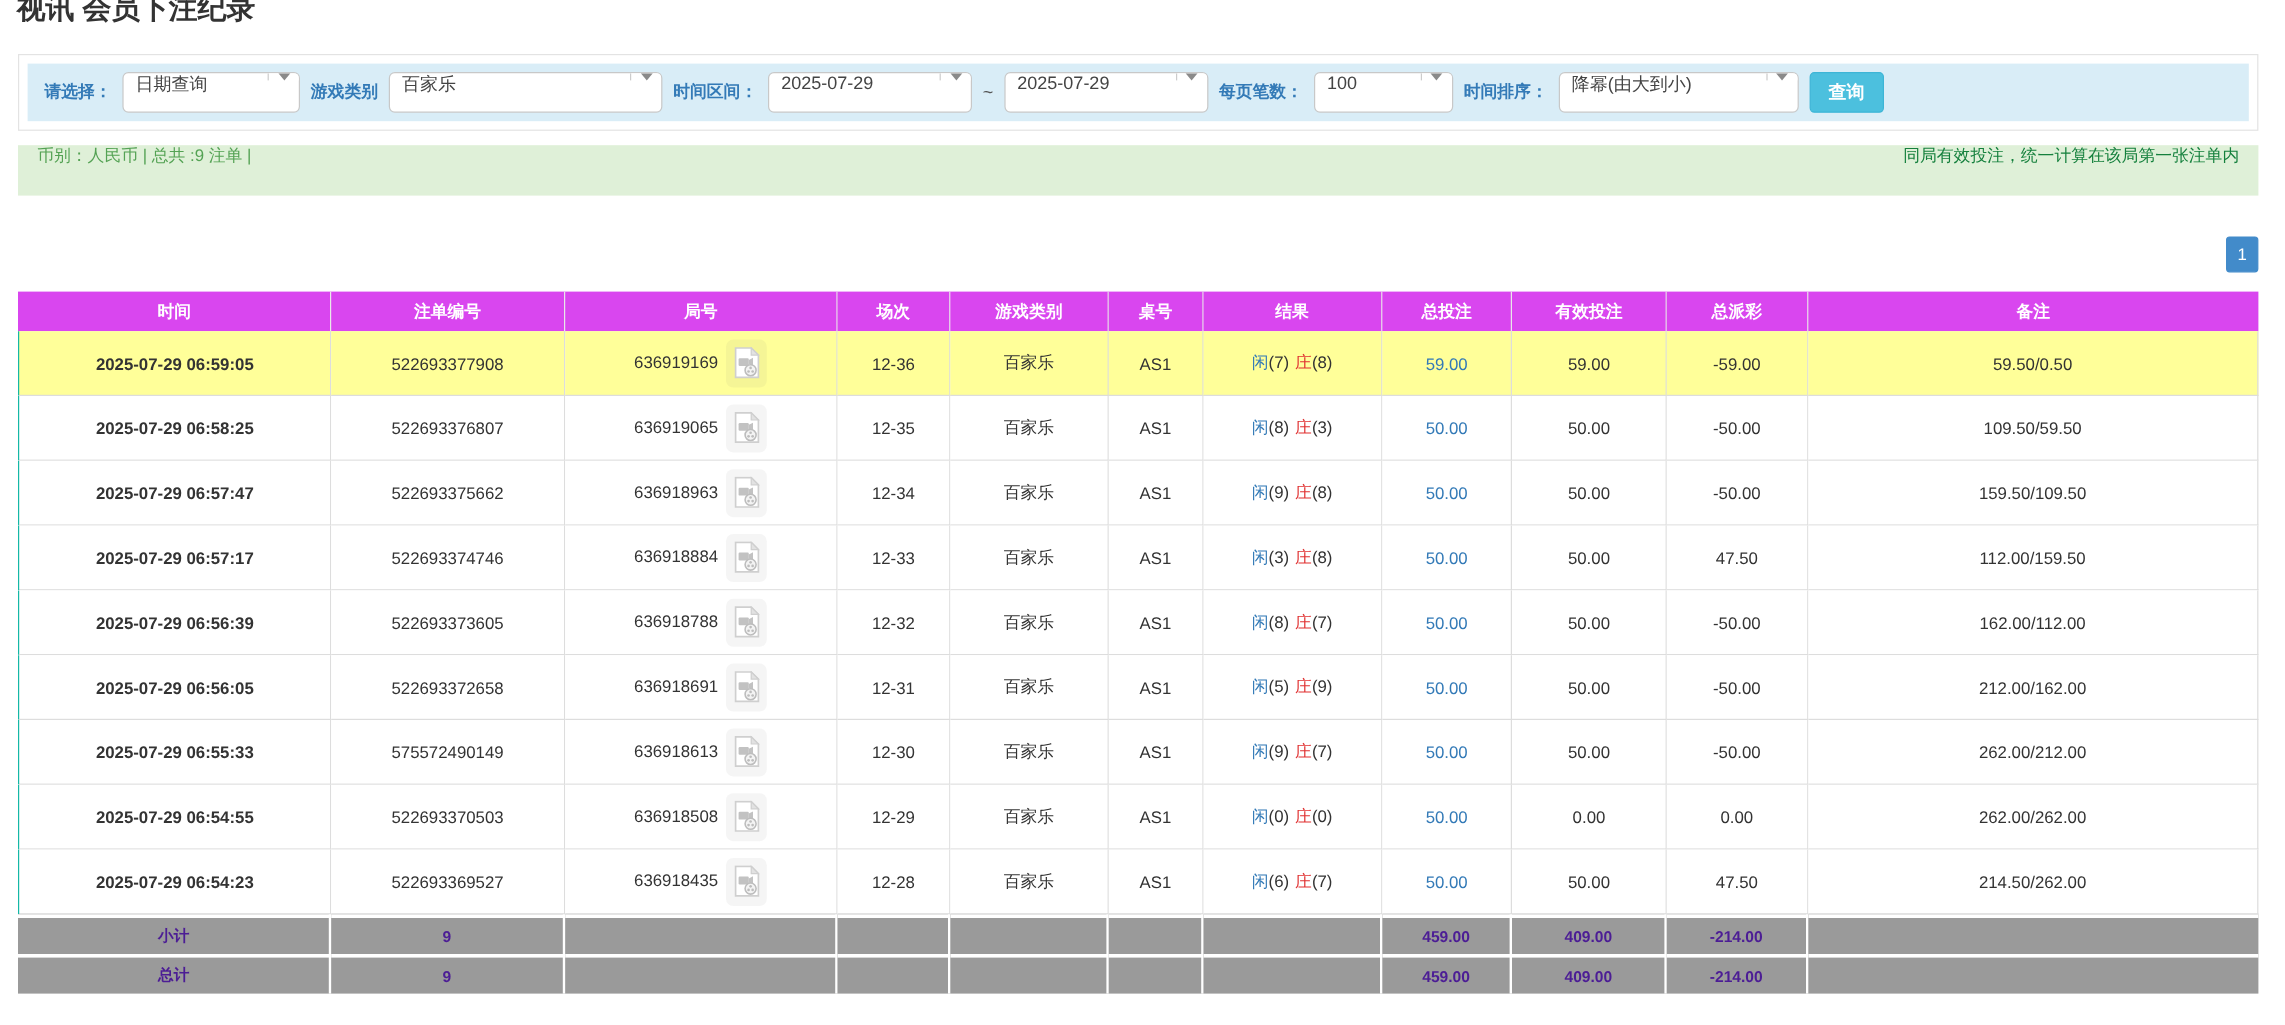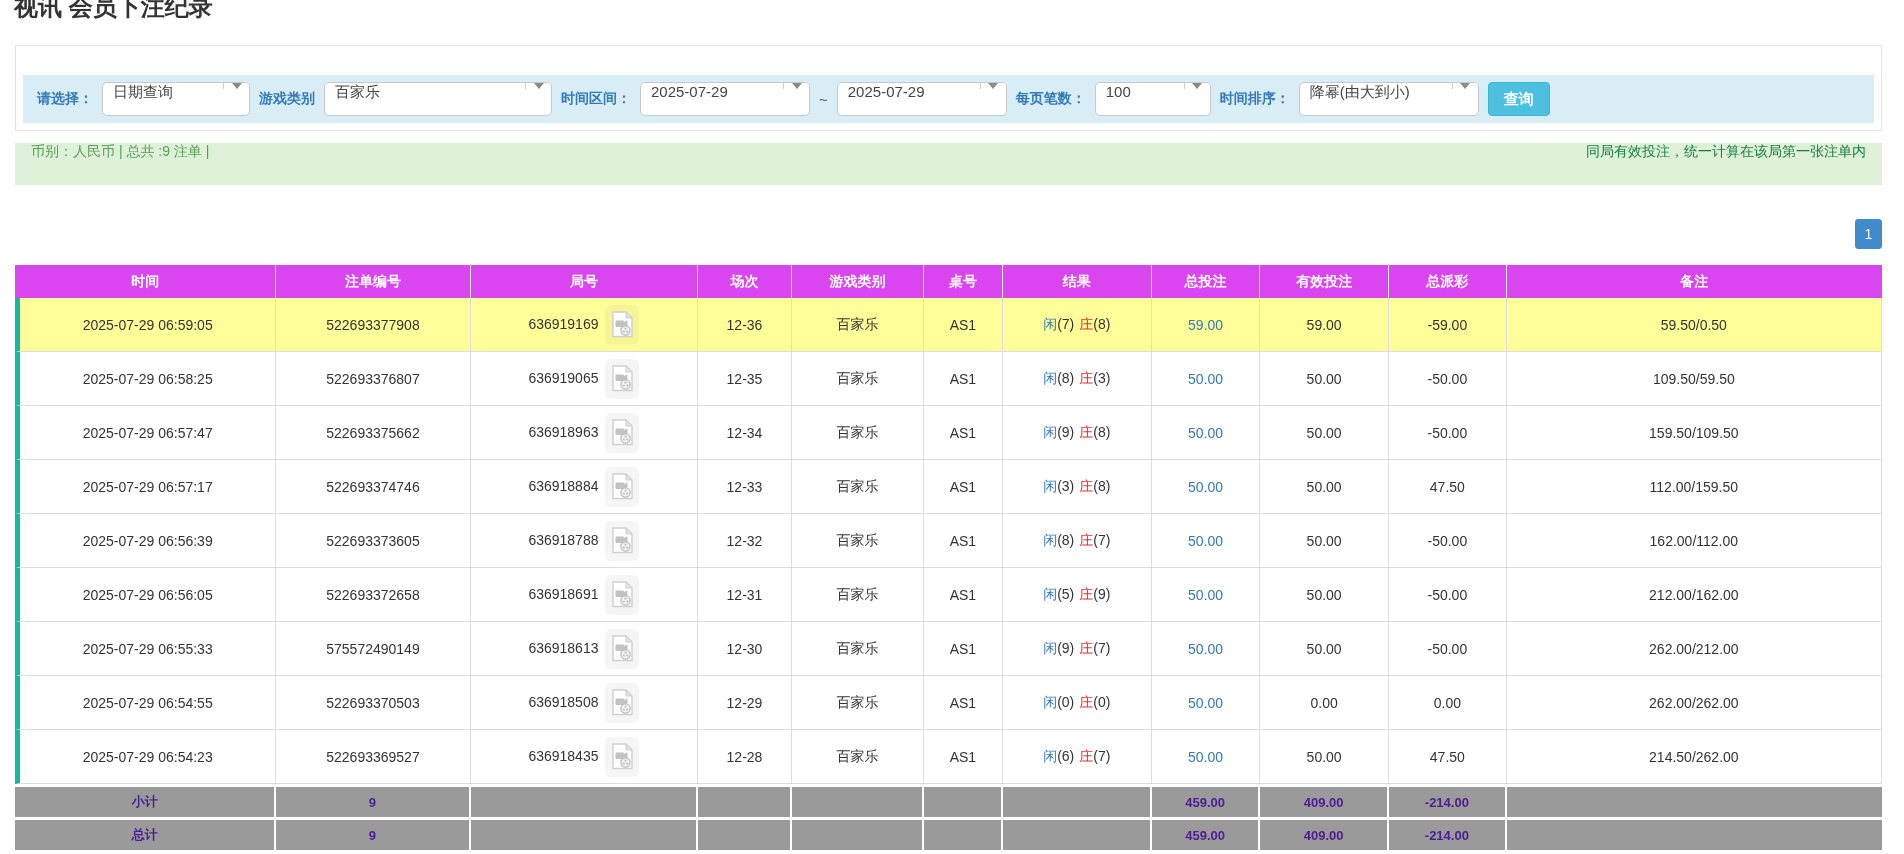--- a/index.html
+++ b/index.html
@@ -5,21 +5,21 @@
   * { box-sizing: border-box; }
   html,body { margin:0; padding:0; background:#fff; font-family:"Liberation Sans","DejaVu Sans",sans-serif; }
   .page { width:1904px; height:854px; overflow:hidden; position:relative; background:#fff; }
 
   
   .title-clip { height:22px; overflow:hidden; }
   .page-title { font-size:24px; font-weight:bold; color:#333; margin:-9px 0 0 14px; white-space:nowrap; }
 
   
   .filter-panel { margin:23px 22px 0 15px; border:1px solid #e3e3e3; padding:7px; background:#fff; }
-  .filter-bar { background:#d9edf7; height:48px; display:flex; align-items:center; padding:0 14px; gap:9px;margin-top:22px; }
+  .filter-bar { background:#d9edf7; height:48px; display:flex; align-items:center; padding:0 14px; gap:9px; }
   .f-label { color:#337ab7; font-weight:bold; font-size:14px; white-space:nowrap; }
   .combo { display:inline-flex; align-items:flex-start; background:#fff; border:1px solid #c8c8c8; border-radius:5px; height:34px; overflow:hidden; }
   .combo .val { display:flex; align-items:center; padding:0 10px; font-size:15px; color:#444; white-space:nowrap; }
   .combo .arrow { width:26px; border-left:1px solid #ccc; display:flex; align-items:center; justify-content:center; background:#fff; }
   .combo .arrow::after { content:""; width:0; height:0; border-left:5px solid transparent; border-right:5px solid transparent; border-top:6px solid #8a8a8a; }
   .tilde { color:#555; font-size:15px; }
   .search-btn { background:#4cc0de; color:#fff; border:1px solid #3db5d6; border-radius:4px; font-size:15px; font-weight:bold; height:34px; padding:0 15px; cursor:pointer; }
 
   
   .summary-bar { margin:12px 22px 0 15px; background:#dff0d8; height:42px; display:flex; align-items:flex-start; justify-content:space-between; padding:0 16px; }
@@ -29,21 +29,21 @@
   
   .pager-row { margin:34px 22px 0 15px; display:flex; justify-content:flex-end; }
   .page-btn { width:27px; height:30px; background:#428bca; border:1px solid #428bca; border-radius:3px; color:#fff; font-size:14px; display:flex; align-items:center; justify-content:center; cursor:pointer; }
 
   
   table.records { margin:16px 22px 0 15px; width:calc(100% - 37px); border-collapse:separate; border-spacing:0; table-layout:fixed; }
   .records th { background:#d946ef; color:#fff; font-size:14px; font-weight:bold; height:33px; text-align:center; border-right:1px solid #e8e8e8; }
   .records th:last-child { border-right:none; }
   .records td { font-size:14px; color:#333; text-align:center; height:54px; background:#fff;
                 border-right:1px solid #ddd; border-bottom:1px solid #ddd; overflow:hidden; white-space:nowrap; }
-  .records tr.data-row td:first-child { border-left:5px solid #14b8a6; }
+  .records tr.data-row td:first-child { border-left:1px solid #14b8a6;font-weight:bold; }
   .records tr.highlight td { background:#ffff99; }
   .amt-link { color:#337ab7; cursor:pointer; }
   .neg { color:#f00; }
   .res-p { color:#337ab7; }
   .res-b { color:#e03131; }
   .res-n { color:#333; }
   .res-gap { display:inline-block; width:5px; }
 
   .video-btn { display:inline-flex; align-items:center; justify-content:center; width:34px; height:40px;
                border-radius:6px; background:rgba(120,120,120,0.07); margin-left:7px; vertical-align:middle; cursor:pointer; }
@@ -88,21 +88,21 @@
         <span class="arrow"></span>
       </span>
 
       <span class="f-label">每页笔数：</span>
       <span class="combo" style="width:116px">
         <span class="val" style="flex:1">100</span>
         <span class="arrow"></span>
       </span>
 
       <span class="f-label">时间排序：</span>
-      <span class="combo" style="width:180px">
+      <span class="combo" style="width:200px">
         <span class="val" style="flex:1">降幂(由大到小)</span>
         <span class="arrow"></span>
       </span>
 
       <button class="search-btn">查询</button>
     </div>
   </div>
 
   <div class="summary-bar">
     <span class="summary-left">币别：人民币 | 总共 :9 注单 |</span>

